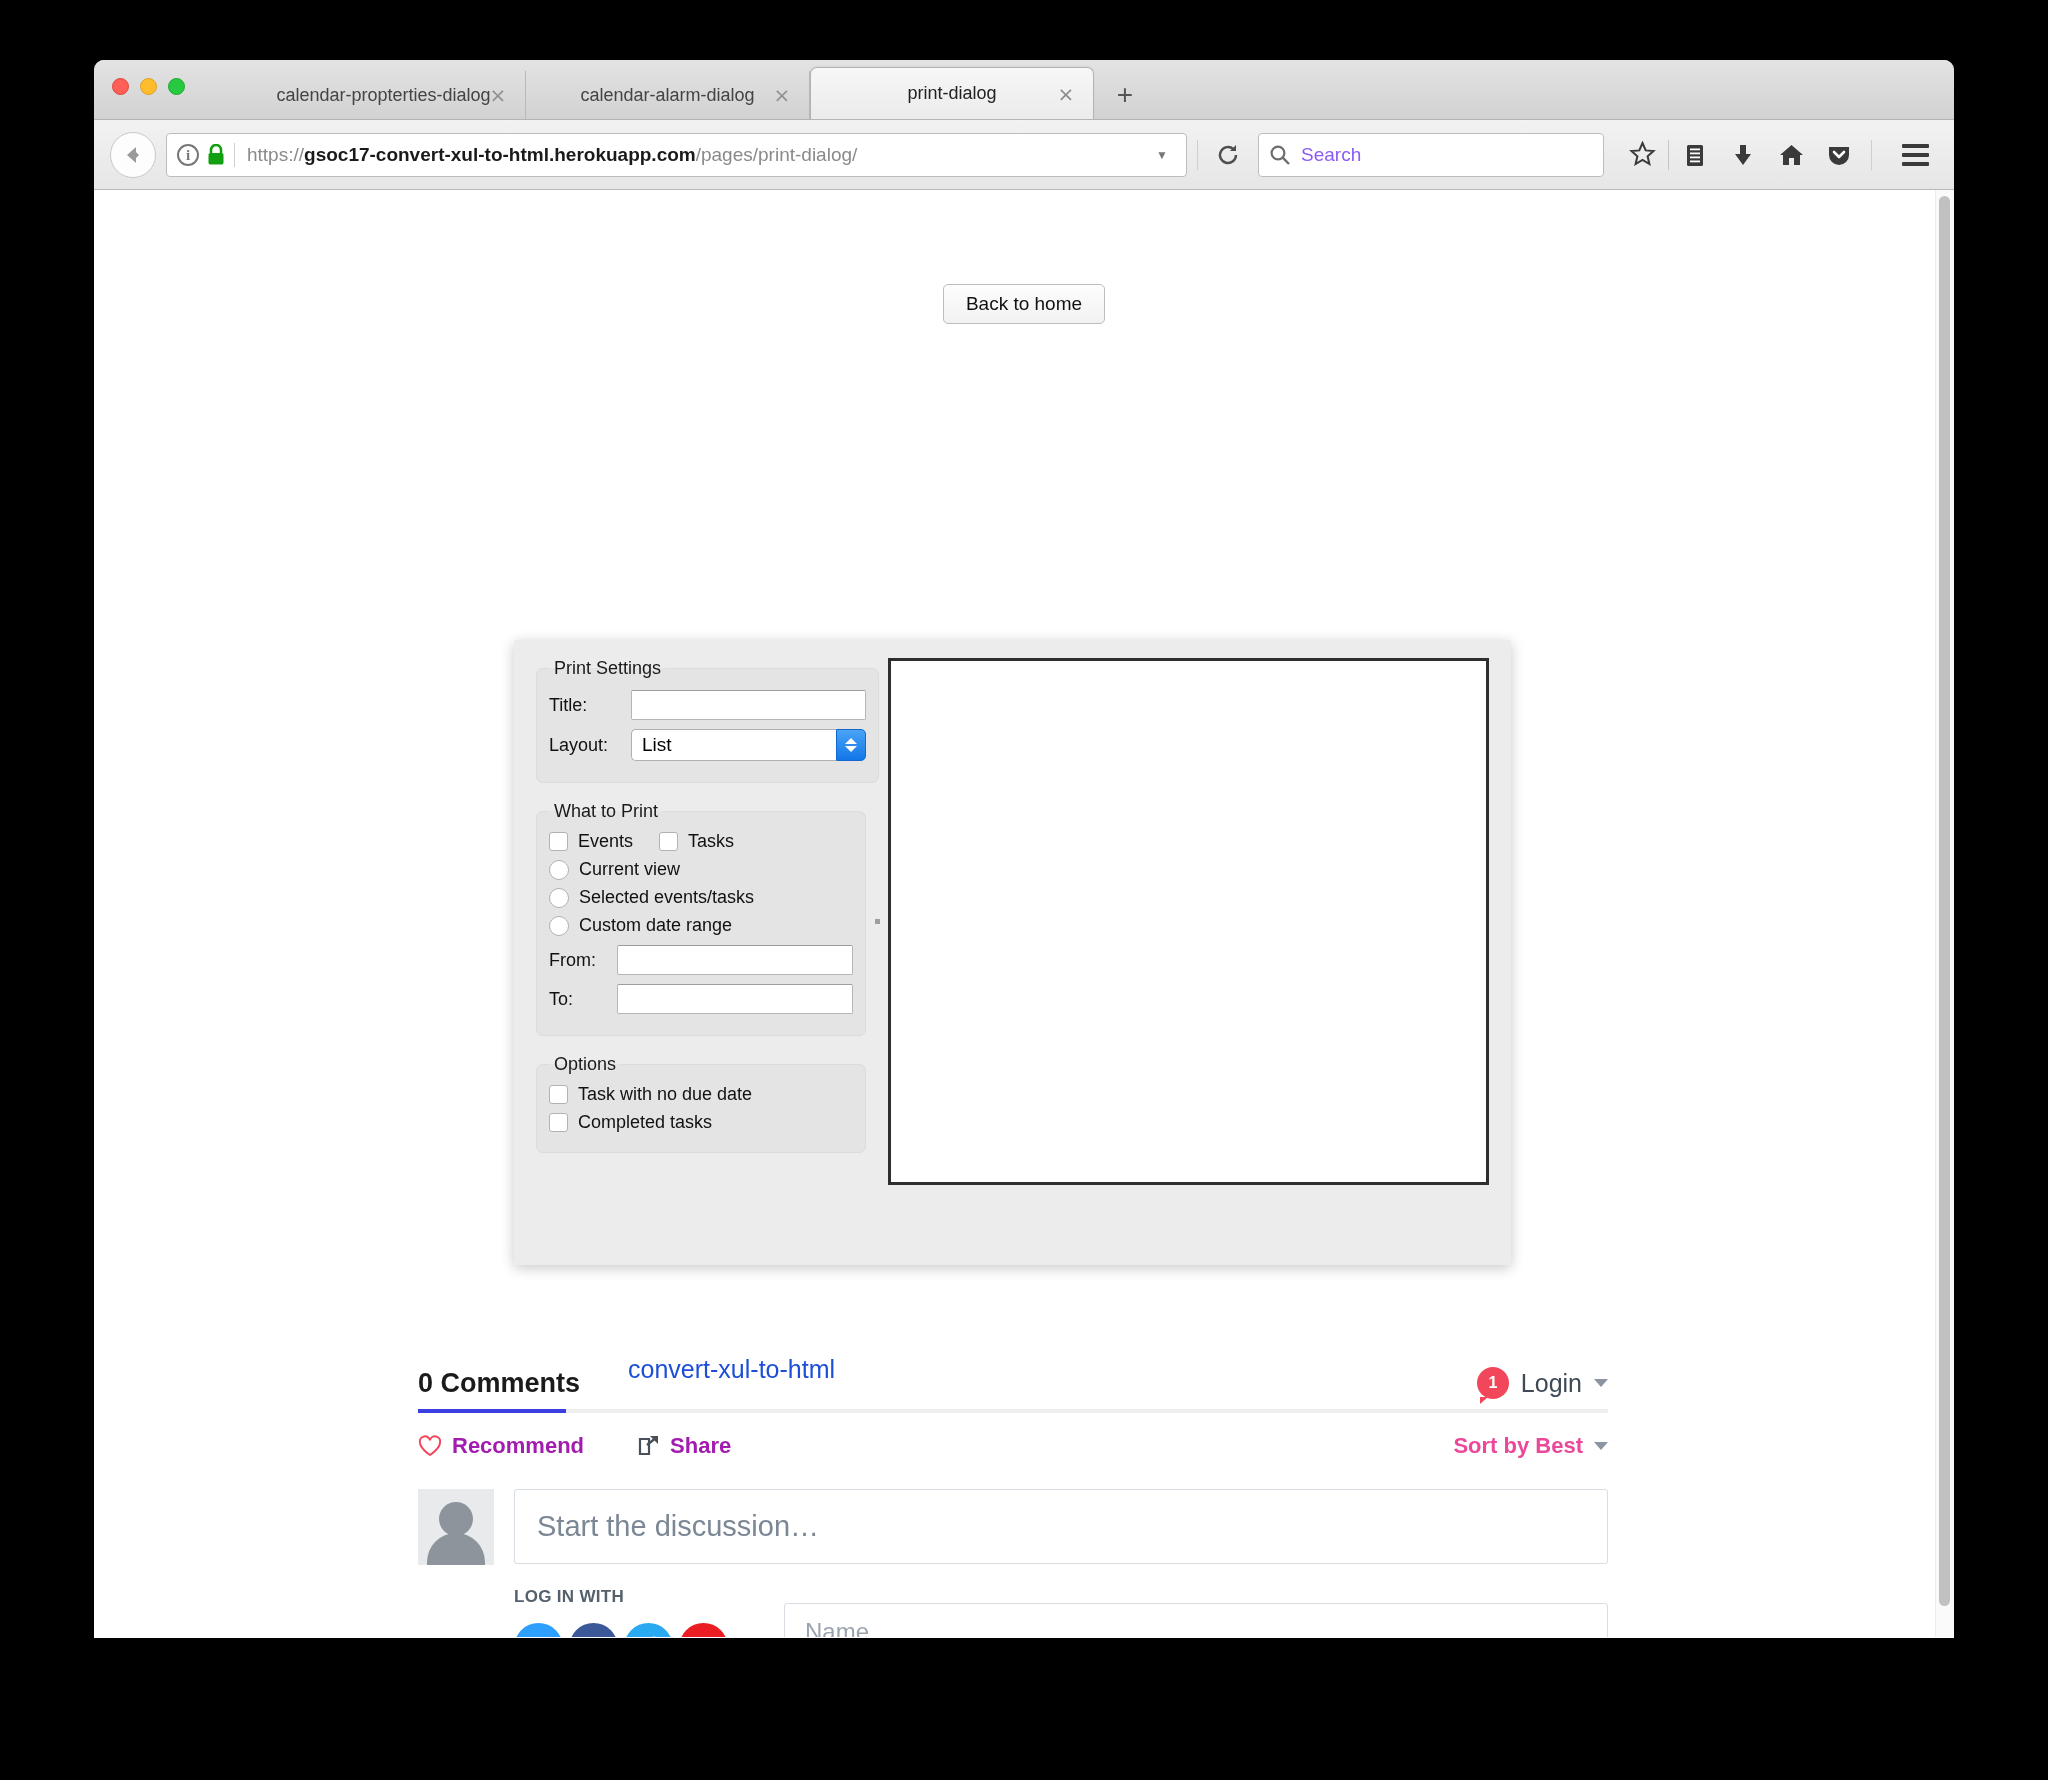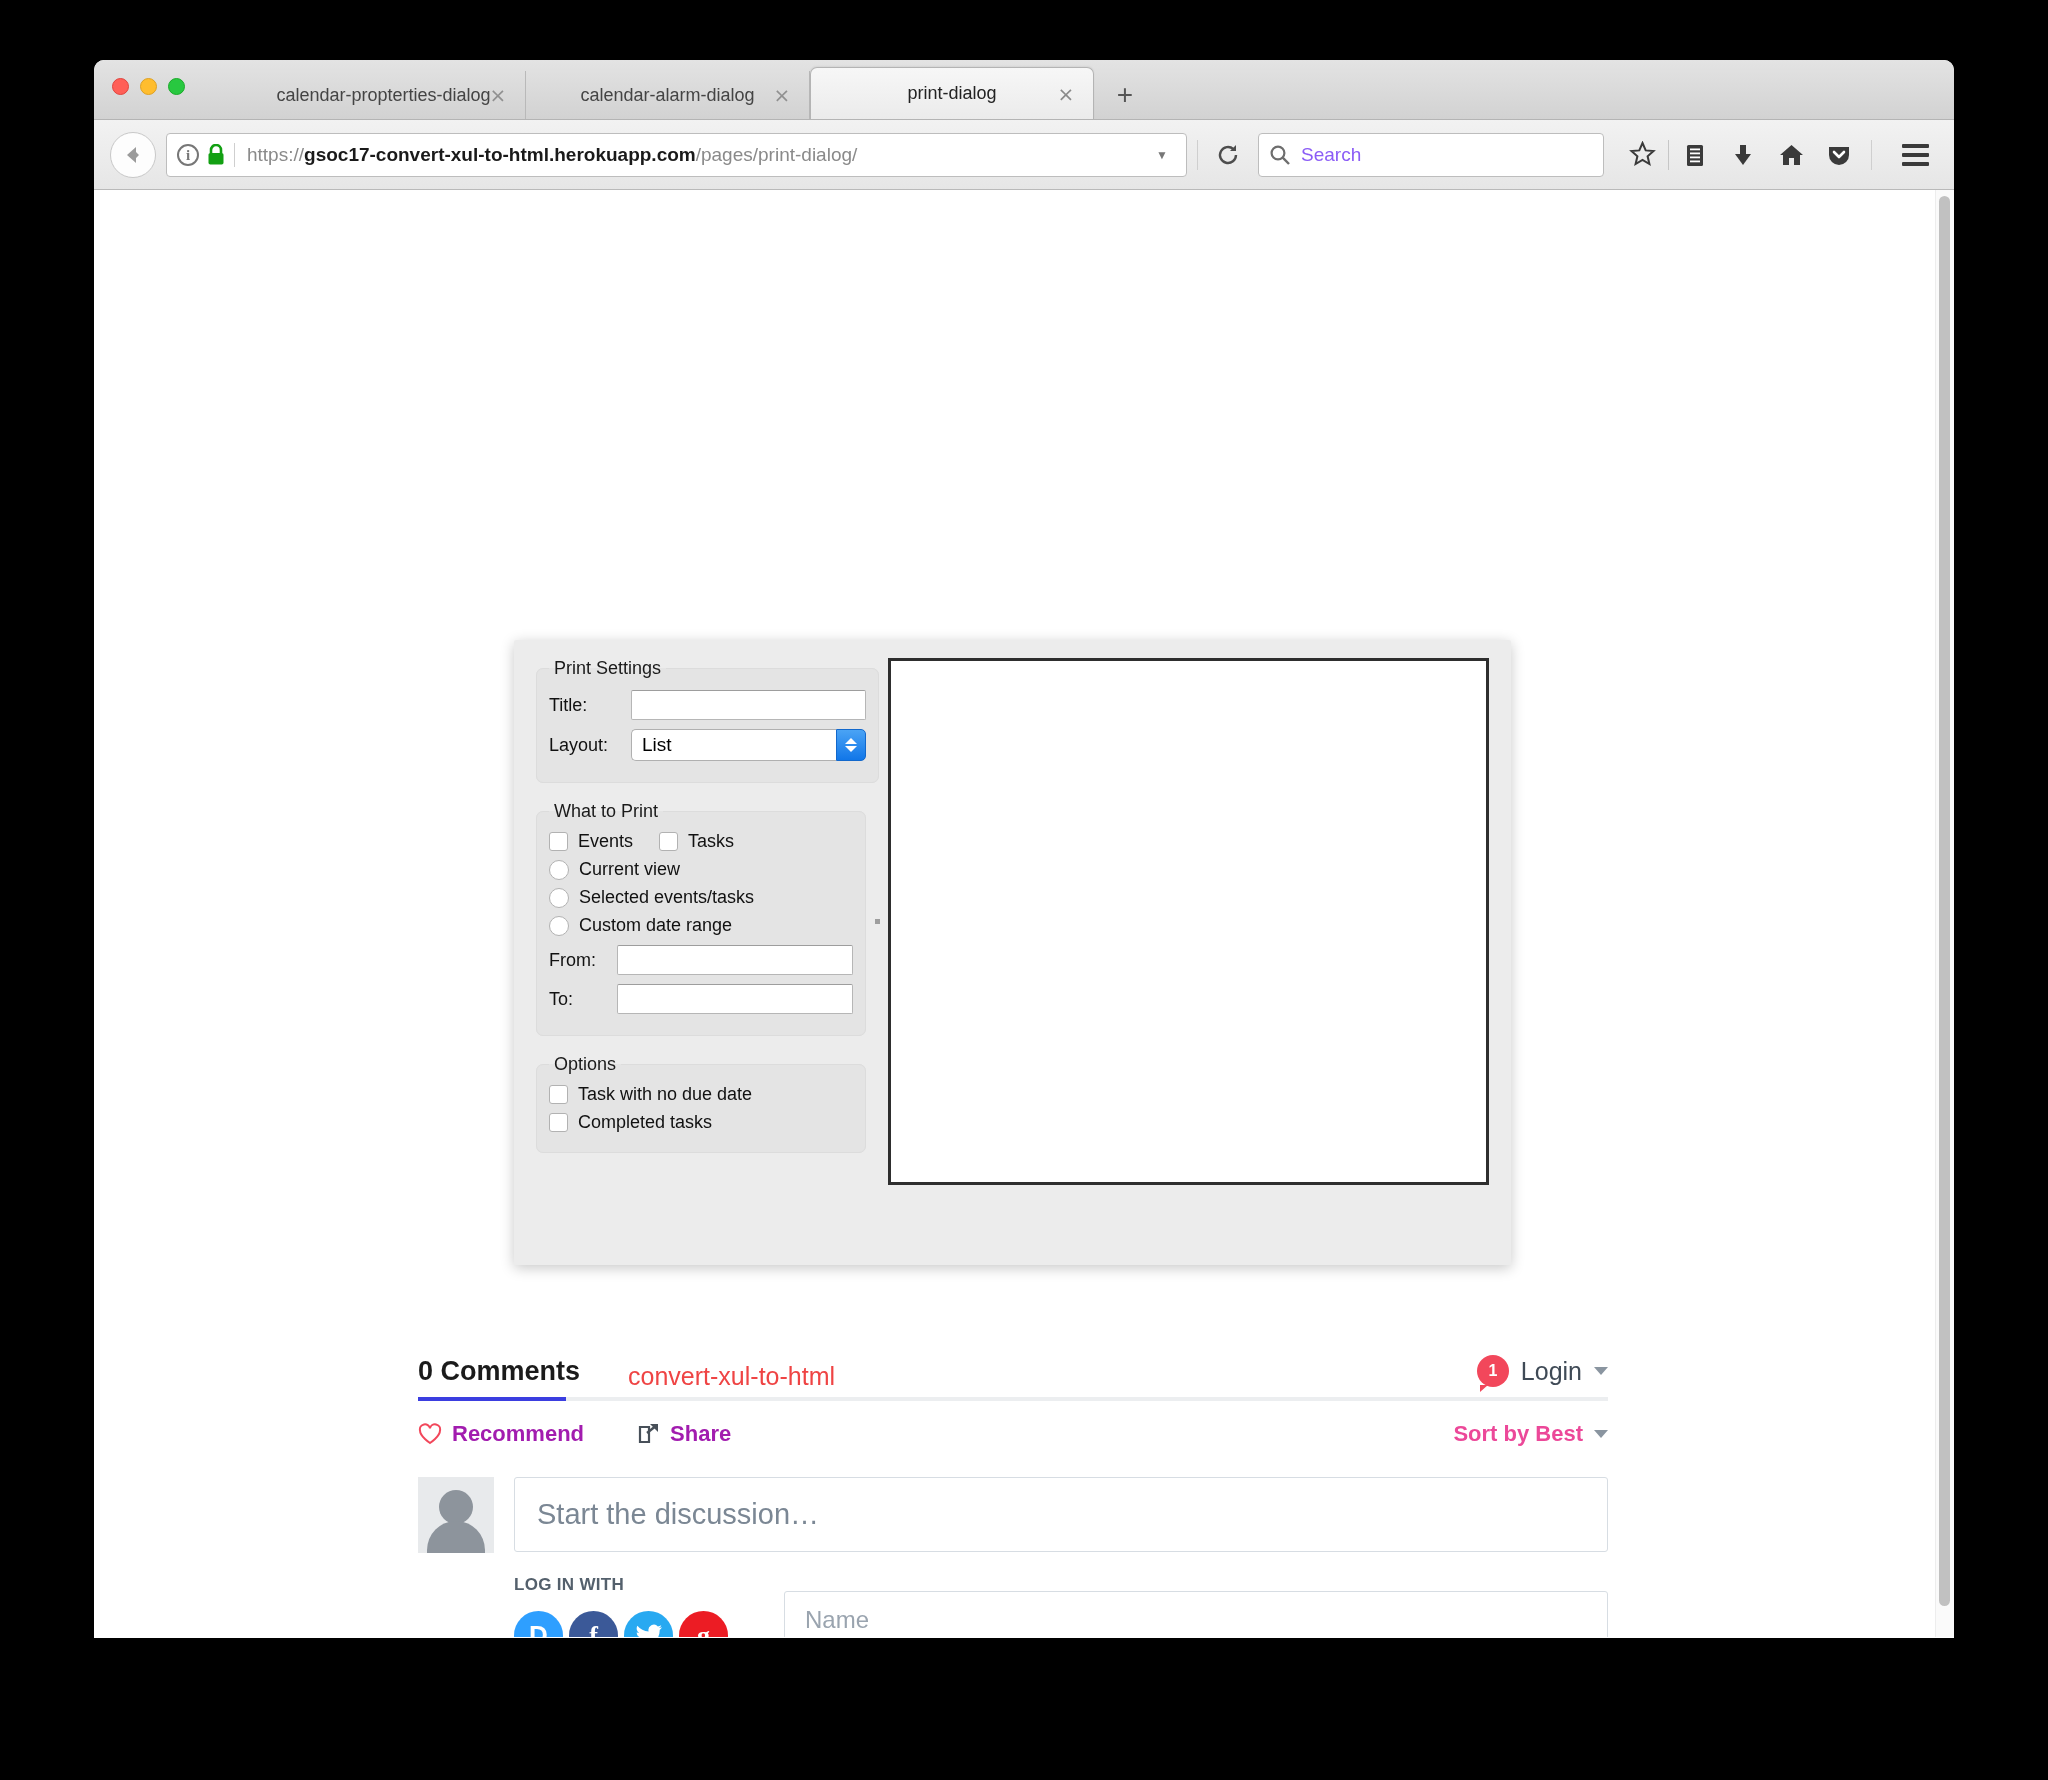--- a/index.html
+++ b/index.html
@@ -264,21 +264,21 @@
     background: linear-gradient(to bottom,#3e9dfb 0%, #0b72e8 100%);
     border: 1px solid #0a63cc;
     color: #ffffff;
   }
   .btn.primary u { text-decoration: underline; }
 
   
   .disqus { position:absolute; left: 324px; top: 1165px; width: 1190px; }
   .dq-head { display:flex; align-items:flex-end; }
   .dq-count { font-size: 27px; font-weight: bold; color:#1b1b1b; padding-bottom: 10px;}
-  .dq-site { font-size: 25px; color:#ef4444; margin-left: 48px; padding-bottom: 6px;}
+  .dq-site { font-size: 25px; color:#1d4ed8; margin-left: 48px; padding-bottom: 25px;}
   .dq-login-wrap { margin-left:auto; display:flex; align-items:center; gap:12px; padding-bottom: 10px;}
   .dq-badge {
     position:relative;
     width: 32px; height: 32px; border-radius: 50%;
     background:#f2475b; color:#fff; font-size:16px; font-weight:bold;
     display:flex; align-items:center; justify-content:center;
   }
   .dq-badge::after{
     content:""; position:absolute; left:3px; bottom:-5px;
     border-left: 8px solid #f2475b; border-bottom: 7px solid transparent;
@@ -428,20 +428,23 @@
       <span class="url-sep2"></span>
       <div class="hamburger">
         <span class="hbar"></span>
         <span class="hbar"></span>
         <span class="hbar"></span>
       </div>
     </div>
 
     <div class="content">
 
+      <div class="back-home-wrap">
+        <span class="back-home">Back to home</span>
+      </div>
 
       <div class="print-dialog">
         <div class="pd-inner">
           <div class="pd-left">
 
             <fieldset class="group">
               <legend>Print Settings</legend>
               <div class="row">
                 <span class="lab">Title:</span>
                 <input class="txt" type="text" value="" style="">

